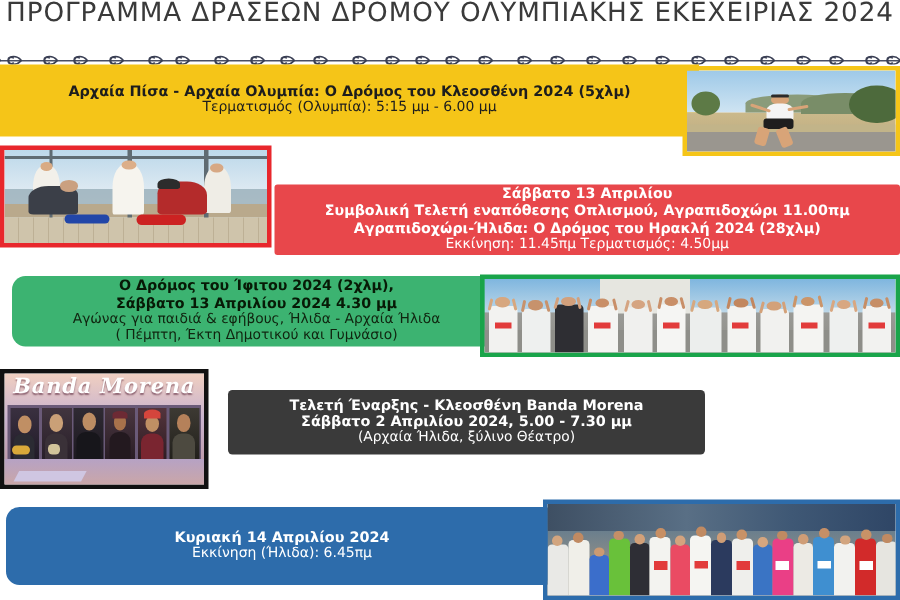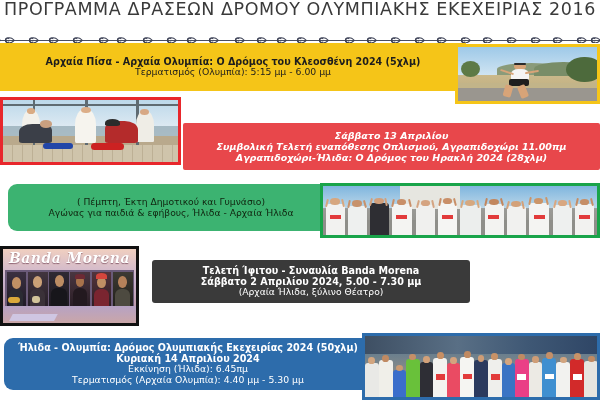--- a/index.html
+++ b/index.html
@@ -50,21 +50,21 @@
   }
   .p-yellow .ln.b{font-size:9.6px;}
 
   
   .p-red{
     left:183px;top:123px;width:417px;height:47px;
     background:#e8474b;color:#ffffff;
     font-size:9.3px;
     border-radius:2px;
   }
-  .p-red .ln.b{font-size:9.5px;font-style:italic;}
+  .p-red .ln.b{font-size:9.5px;}
 
   
   .p-green{
     left:8px;top:184px;width:326px;height:47px;
     background:#3cb371;color:#10240f;
     font-size:9.2px;
     border-radius:9px;
   }
   .p-green .ln.b{font-size:9.5px;color:#071a06;}
 
@@ -122,21 +122,21 @@
   .crowd-person{position:absolute;bottom:0;border-radius:3px 3px 0 0;}
   .crowd-head{position:absolute;border-radius:50%;}
   .arm{position:absolute;width:2px;border-radius:1px;}
 </style>
 </head>
 <body>
 
 <div class="poster">
 
   <div class="header">
-    <div class="main-title">ΠΡΟΓΡΑΜΜΑ ΔΡΑΣΕΩΝ ΔΡΟΜΟΥ ΟΛΥΜΠΙΑΚΗΣ ΕΚΕΧΕΙΡΙΑΣ 2016</div>
+    <div class="main-title">ΠΡΟΓΡΑΜΜΑ ΔΡΑΣΕΩΝ ΔΡΟΜΟΥ ΟΛΥΜΠΙΑΚΗΣ ΕΚΕΧΕΙΡΙΑΣ 2024</div>
     <div class="laurel">
       <svg width="600" height="12" viewBox="0 0 600 12" xmlns="http://www.w3.org/2000/svg">
         <line x1="0" y1="6.5" x2="600" y2="6.5" stroke="#4a4f63" stroke-width="1.1"></line>
         <g fill="none" stroke="#3b4055" stroke-width="1.1" stroke-linecap="round">
           <g id="lf">
             <path d="M0,6 c-3,-3 -7,-3 -8,0 c-1,2 1,3 3,2"></path>
             <path d="M0,6.5 c-3,3 -7,3 -8,0.5 c-1,-2 1,-3 3,-2"></path>
           </g>
         </g>
         <g stroke="#3b4055" stroke-width="1.05" fill="none" stroke-linecap="round">
@@ -304,25 +304,28 @@
     <div style="position:absolute;left:58%;top:30%;width:9%;height:12%;background:#2c2c2c;border-radius:50% 50% 20% 20%;"></div>
 
     <div style="position:absolute;left:23%;top:70%;width:17%;height:9%;background:#2246a8;border-radius:6px;"></div>
     <div style="position:absolute;left:50%;top:70%;width:19%;height:10%;background:#cc2222;border-radius:6px;"></div>
   </div>
 
   <div class="panel p-red">
     <span class="ln b">Σάββατο 13 Απριλίου</span>
     <span class="ln b">Συμβολική Τελετή εναπόθεσης Οπλισμού, Αγραπιδοχώρι 11.00πμ</span>
     <span class="ln b">Αγραπιδοχώρι-Ήλιδα: Ο Δρόμος του Ηρακλή 2024 (28χλμ)</span>
+    <span class="ln">Εκκίνηση: 11.45πμ        Τερματισμός: 4.50μμ</span>
   </div>
 
   <div class="panel p-green">
+    <span class="ln b">Ο Δρόμος του Ίφιτου 2024 (2χλμ),</span>
+    <span class="ln b">Σάββατο 13 Απριλίου 2024 4.30 μμ</span>
+    <span class="ln">Αγώνας για παιδιά &amp; εφήβους, Ήλιδα - Αρχαία Ήλιδα</span>
     <span class="ln">( Πέμπτη, Έκτη Δημοτικού και Γυμνάσιο)</span>
-    <span class="ln">Αγώνας για παιδιά &amp; εφήβους, Ήλιδα - Αρχαία Ήλιδα</span>
   </div>
 
   <div class="photo ph-kids">
     <div style="position:absolute;inset:0;background:linear-gradient(#7fb6df,#bcd7e8 45%,#9a9a96 46%,#8d8d88);"></div>
     <div style="position:absolute;left:0;bottom:0;width:100%;height:30%;background:#8e8e89;"></div>
     <div style="position:absolute;left:28%;top:0;width:22%;height:46%;background:#e6e6e0;"></div>
     <div class="crowd-wrap">
       <div class="crowd-person" style="left:1%;width:7%;height:64%;background:#f2f2f0;"></div>
       <div class="crowd-head" style="left:2.7%;bottom:62%;width:3.4%;height:13%;background:#d7a77f;"></div>
       <div class="arm" style="left:1.2%;bottom:58%;height:16%;background:#d7a77f;transform:rotate(14deg);"></div>
@@ -423,30 +426,28 @@
       <div class="banda-cell" style="background:linear-gradient(#3d3a33,#1e1c18);">
         <div style="position:absolute;left:28%;top:12%;width:44%;height:30%;background:#b5815a;border-radius:50%;"></div>
         <div style="position:absolute;left:12%;top:44%;width:76%;height:56%;background:#4d4a40;border-radius:6px 6px 0 0;"></div>
       </div>
     </div>
     <div class="banda-stage"></div>
     <div style="position:absolute;left:6%;bottom:3%;width:34%;height:9%;background:#cfc6e2;transform:skewX(-28deg);"></div>
   </div>
 
   <div class="panel p-dark">
-    <span class="ln b">Τελετή Ίφιτου - Συναυλία Banda Morena</span>
+    <span class="ln b">Τελετή Έναρξης - Κλεοσθένη Banda Morena</span>
     <span class="ln b">Σάββατο 2 Απριλίου 2024, 5.00 - 7.30 μμ</span>
     <span class="ln">(Αρχαία Ήλιδα, ξύλινο Θέατρο)</span>
   </div>
 
   <div class="panel p-blue">
-    <span class="ln b">Ήλιδα - Ολυμπία: Δρόμος Ολυμπιακής Εκεχειρίας 2024 (50χλμ)</span>
     <span class="ln b">Κυριακή 14 Απριλίου 2024</span>
     <span class="ln">Εκκίνηση (Ήλιδα): 6.45πμ</span>
-    <span class="ln">Τερματισμός (Αρχαία Ολυμπία): 4.40 μμ - 5.30 μμ</span>
   </div>
 
   <div class="photo ph-crowd">
     <div style="position:absolute;inset:0;background:linear-gradient(#4b5f72,#6b7f8d 30%,#8d8d88 62%,#a09c95);"></div>
     <div style="position:absolute;left:0;top:0;width:100%;height:30%;background:linear-gradient(90deg,#3e4f63,#596f85 40%,#3f5875 70%,#2f4666);"></div>
     <div style="position:absolute;left:0;bottom:0;width:100%;height:16%;background:#9b9790;"></div>
     <div class="crowd-wrap">
       <div class="crowd-person" style="left:0%;width:6%;height:56%;background:#e9e9e6;"></div>
       <div class="crowd-head" style="left:1.4%;bottom:54%;width:3%;height:11%;background:#d2a57f;"></div>
       <div class="crowd-person" style="left:6%;width:6%;height:60%;background:#f0efe9;"></div>

